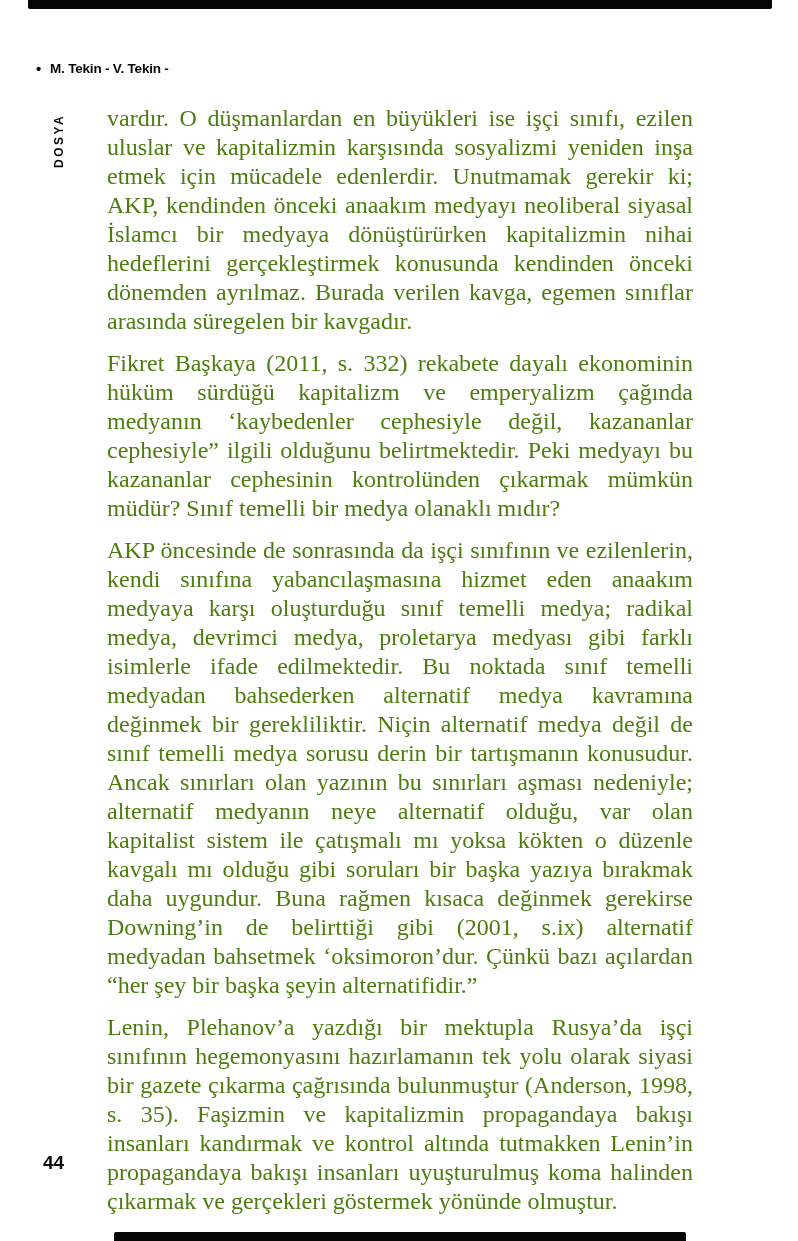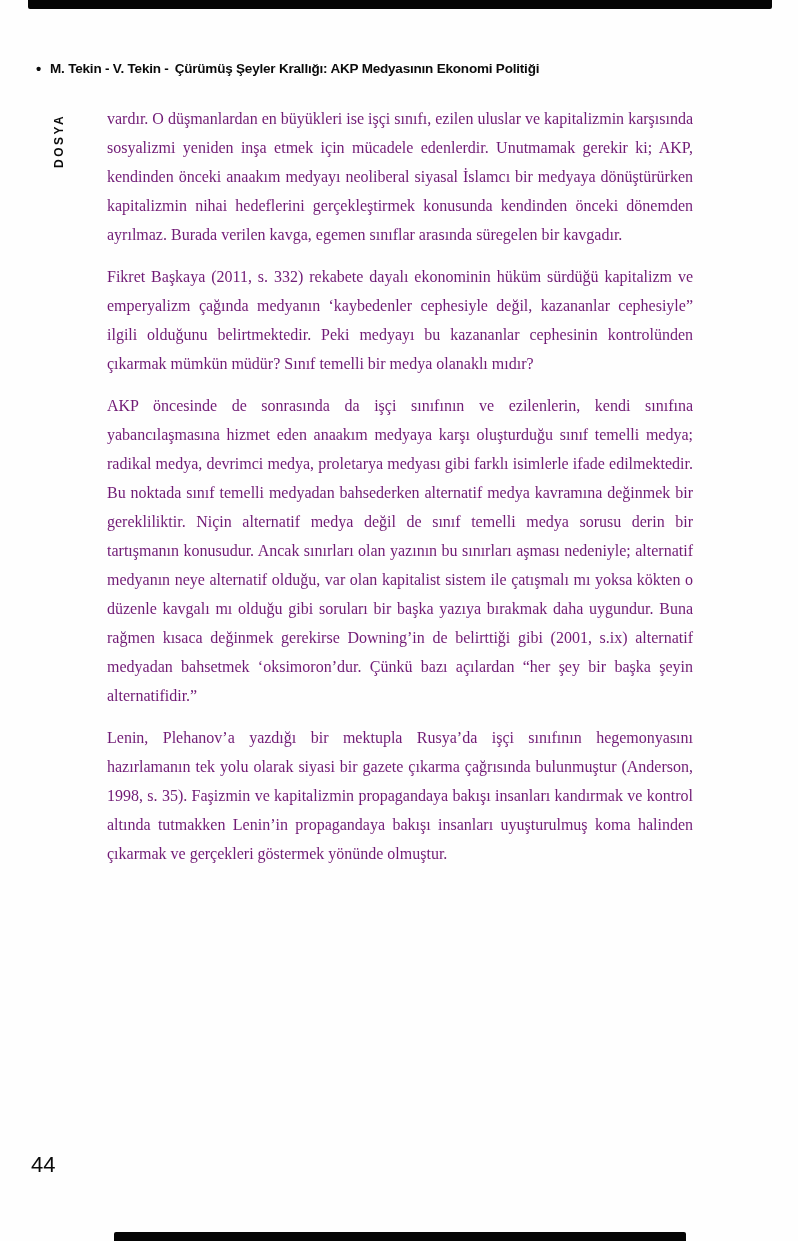--- a/index.html
+++ b/index.html
@@ -66,49 +66,48 @@
     letter-spacing: 2.5px;
     color: #0a0a0a;
   }
 
   
   .body-column {
     position: absolute;
     left: 107px; top: 104px;
     width: 586px;
     font-family: "Liberation Serif", serif;
-    font-size: 16px;
+    font-size: 24px;
     line-height: 29px;
     text-align: justify;
-    color: #701a75;
+    color: #4d7c0f;
   }
   .body-column p { margin-bottom: 13px; }
   .body-column p:last-child { margin-bottom: 16px; }
 
   
   .page-number {
     position: absolute;
-    left: 31px; top: 1152px;
+    left: 43px; top: 1152px;
     font-family: "Liberation Sans", sans-serif;
-    font-weight: 400;
-    font-size: 22px;
+    font-weight: 700;
+    font-size: 19px;
     color: #0a0a0a;
   }
 </style>
 </head>
 <body>
 
 <div class="page">
 
   <div class="top-edge-bar"></div>
 
   <div class="running-header">
     <span class="bullet">•</span>
     <span class="authors">M. Tekin - V. Tekin -</span>
-    <span class="book-title">Çürümüş Şeyler Krallığı: AKP Medyasının Ekonomi Politiği</span>
   </div>
 
   <div class="dosya-tag">DOSYA</div>
 
   <div class="body-column">
     <p>vardır. O düşmanlardan en büyükleri ise işçi sınıfı, ezilen uluslar ve kapitalizmin karşısında sosyalizmi yeniden inşa etmek için mücadele edenlerdir. Unutmamak gerekir ki; AKP, kendinden önceki anaakım medyayı neoliberal siyasal İslamcı bir medyaya dönüştürürken kapitalizmin nihai hedeflerini gerçekleştirmek konusunda kendinden önceki dönemden ayrılmaz. Burada verilen kavga, egemen sınıflar arasında süregelen bir kavgadır.</p>
     <p>Fikret Başkaya (2011, s. 332) rekabete dayalı ekonominin hüküm sürdüğü kapitalizm ve emperyalizm çağında medyanın ‘kaybedenler cephesiyle değil, kazananlar cephesiyle” ilgili olduğunu belirtmektedir. Peki medyayı bu kazananlar cephesinin kontrolünden çıkarmak mümkün müdür? Sınıf temelli bir medya olanaklı mıdır?</p>
     <p>AKP öncesinde de sonrasında da işçi sınıfının ve ezilenlerin, kendi sınıfına yabancılaşmasına hizmet eden anaakım medyaya karşı oluşturduğu sınıf temelli medya; radikal medya, devrimci medya, proletarya medyası gibi farklı isimlerle ifade edilmektedir. Bu noktada sınıf temelli medyadan bahsederken alternatif medya kavramına değinmek bir gerekliliktir. Niçin alternatif medya değil de sınıf temelli medya sorusu derin bir tartışmanın konusudur. Ancak sınırları olan yazının bu sınırları aşması nedeniyle; alternatif medyanın neye alternatif olduğu, var olan kapitalist sistem ile çatışmalı mı yoksa kökten o düzenle kavgalı mı olduğu gibi soruları bir başka yazıya bırakmak daha uygundur. Buna rağmen kısaca değinmek gerekirse Downing’in de belirttiği gibi (2001, s.ix) alternatif medyadan bahsetmek ‘oksimoron’dur. Çünkü bazı açılardan “her şey bir başka şeyin alternatifidir.”</p>
     <p>Lenin, Plehanov’a yazdığı bir mektupla Rusya’da işçi sınıfının hegemonyasını hazırlamanın tek yolu olarak siyasi bir gazete çıkarma çağrısında bulunmuştur (Anderson, 1998, s. 35). Faşizmin ve kapitalizmin propagandaya bakışı insanları kandırmak ve kontrol altında tutmakken Lenin’in propagandaya bakışı insanları uyuşturulmuş koma halinden çıkarmak ve gerçekleri göstermek yönünde olmuştur.</p>
   </div>

